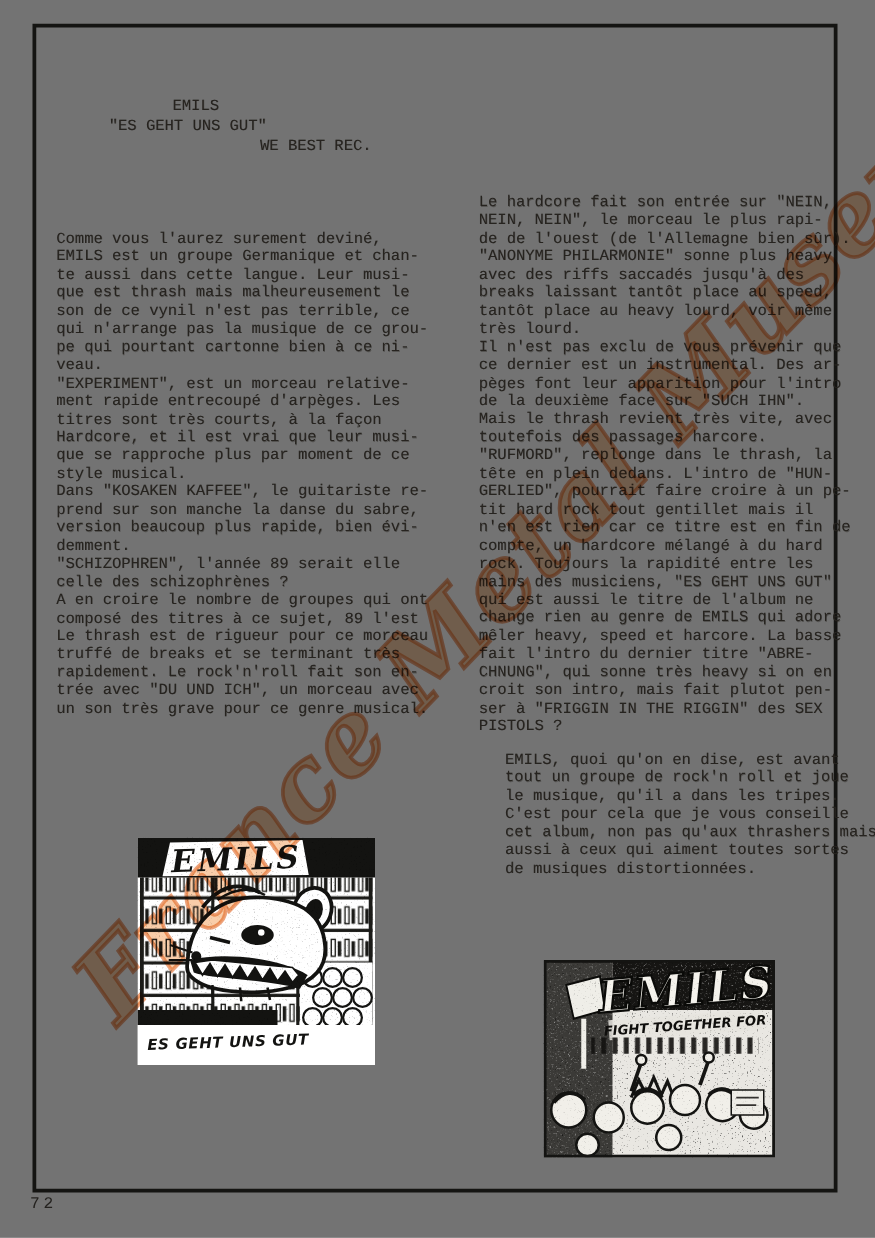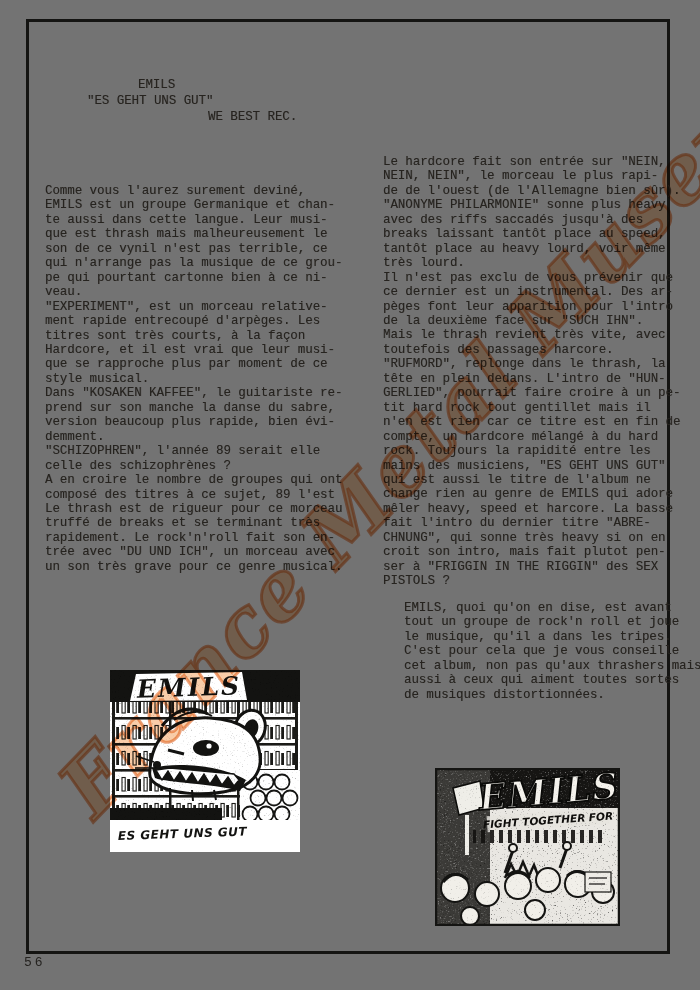--- a/index.html
+++ b/index.html
@@ -238,15 +238,15 @@
 
     <rect x="150" y="104" width="26" height="20" fill="#eeece6" stroke="#141412" stroke-width="1.2"></rect>
     <line x1="154" y1="110" x2="172" y2="110" stroke="#33312e" stroke-width="1.4"></line>
     <line x1="154" y1="116" x2="170" y2="116" stroke="#33312e" stroke-width="1.4"></line>
     <rect width="185" height="158" filter="url(#speck)" opacity="0.45"></rect>
     <rect x="1" y="1" width="183" height="156" fill="none" stroke="#141412" stroke-width="2.5"></rect>
   </svg>
 
   <div class="watermark">France Metal Museum</div>
 
-  <div class="pagenum">56</div>
+  <div class="pagenum">72</div>
 
 </div>
 
 </body></html>

